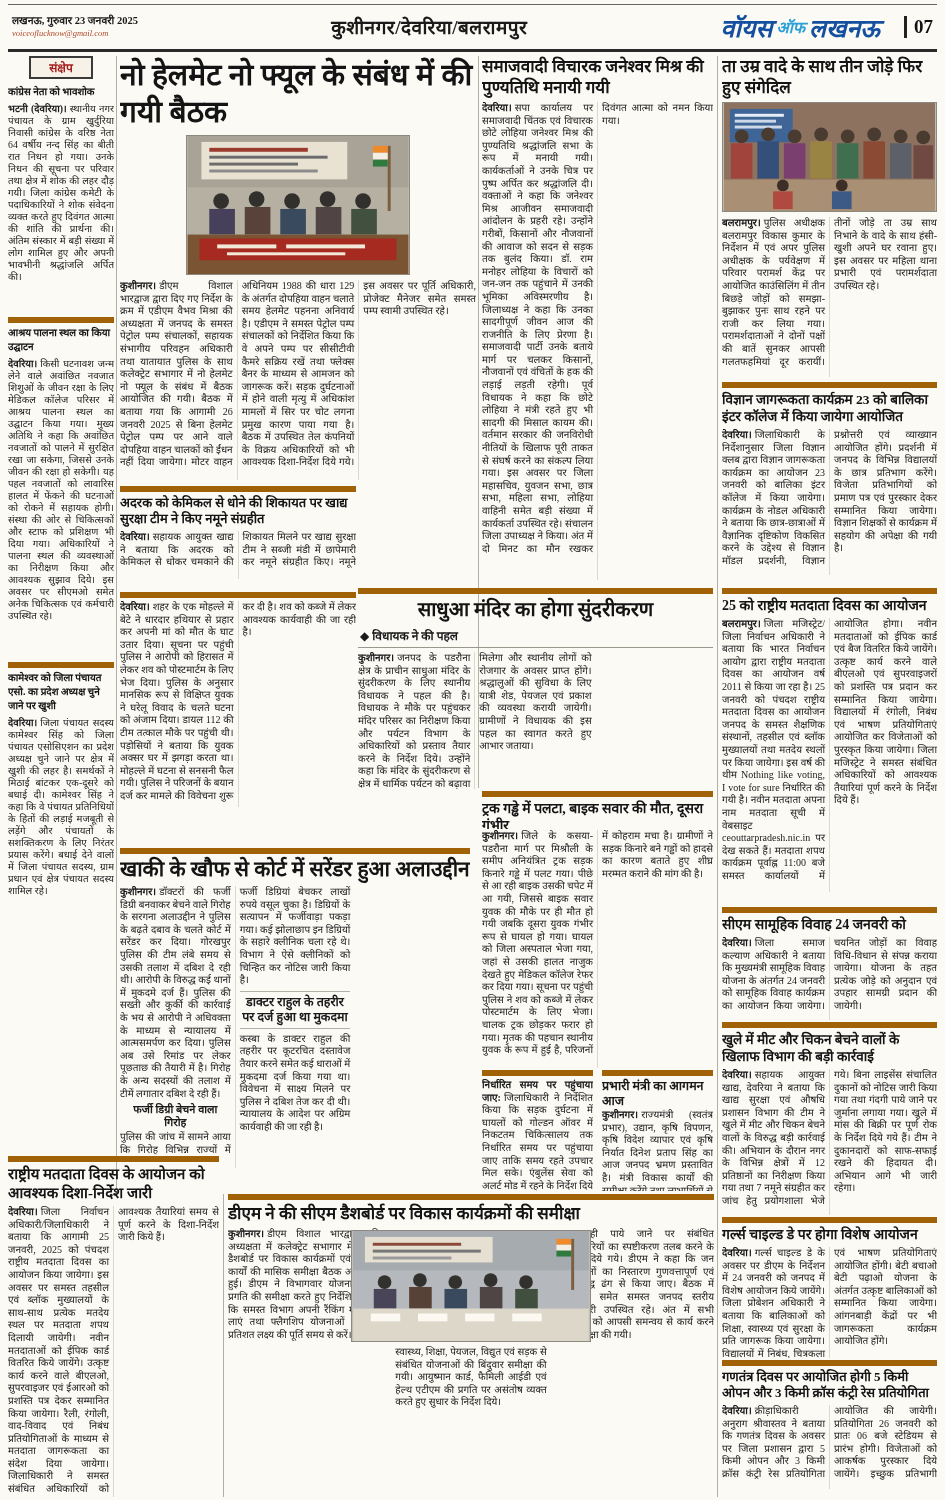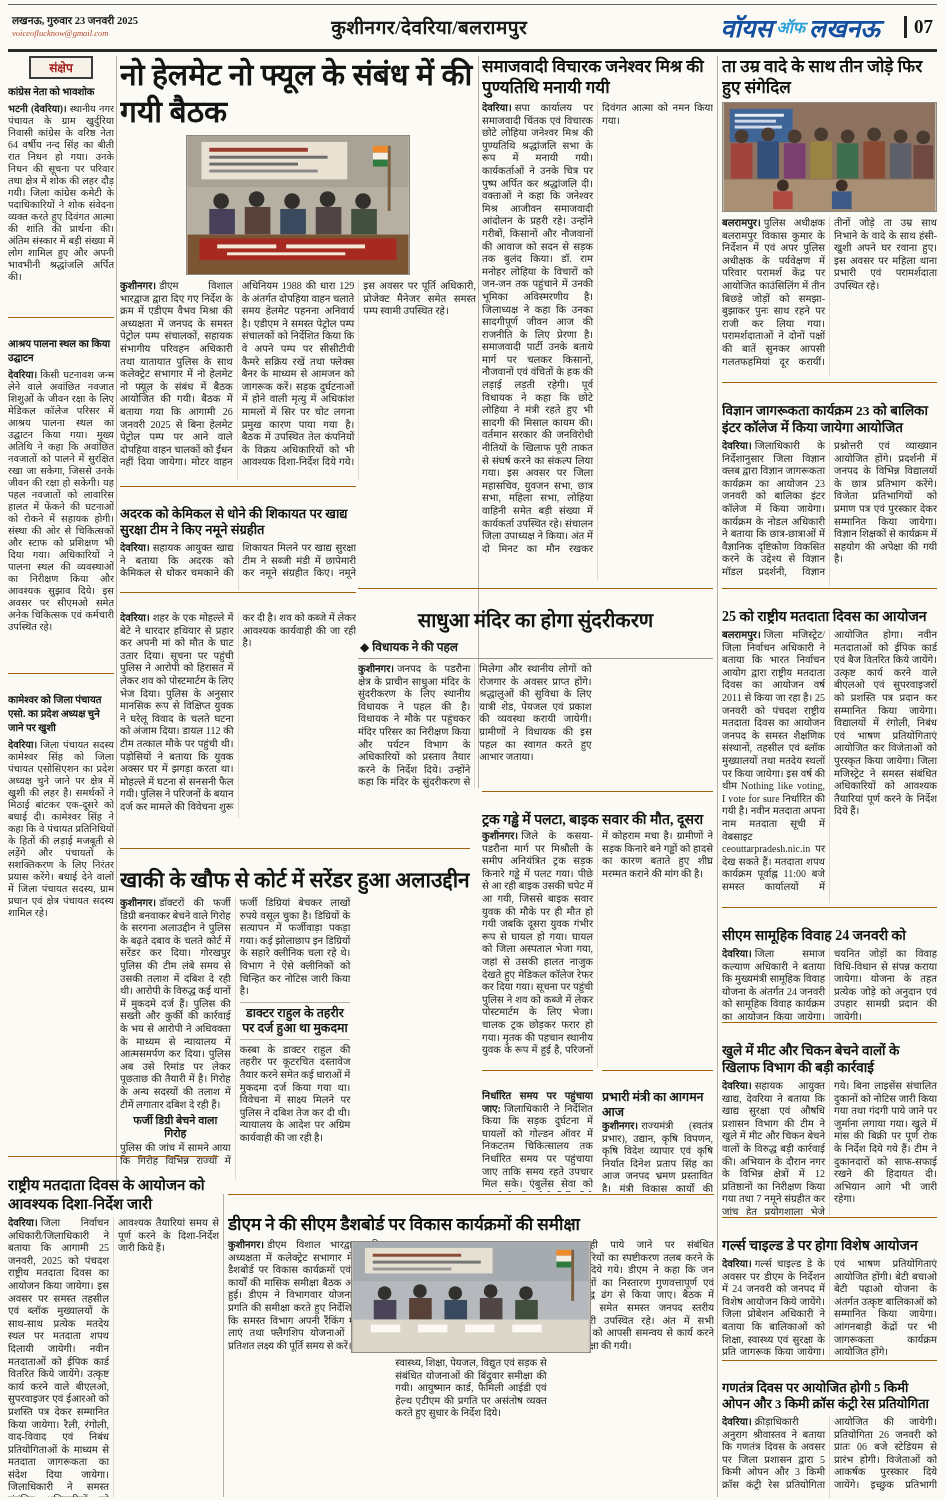--- a/index.html
+++ b/index.html
@@ -13,21 +13,21 @@
   .mh-left{font-size:10.5px;font-weight:bold;line-height:12px}
   .mh-left .email{font-size:8.5px;font-weight:normal;color:#b3492a;font-style:italic}
   .mh-center{font-size:19px;font-weight:bold;letter-spacing:.5px}
   .mh-right{display:flex;align-items:center}
   .mw1{font-size:25px;font-weight:bold;font-style:italic;color:#14509f}
   .mw2{font-size:16px;font-weight:bold;font-style:italic;color:#2da0d8;margin:12px 4px}
   .pgno{font-size:19px;font-weight:bold;color:#111;border-left:3px solid #222;
         padding-left:7px;margin-left:24px}
   
   .art{position:absolute;overflow:hidden}
-  .bt{border-top:1px solid #a16207;padding-top:19px}
+  .bt{border-top:6px solid #a16207;padding-top:3px}
   .art h1,.art h2,.art h3{margin-bottom:4px;color:#141414}
   .h30{font-size:30px;line-height:37px;font-weight:bold}
   .h21{font-size:21px;line-height:25px;font-weight:bold}
   .h20c{font-size:20px;line-height:25px;font-weight:bold;text-align:center}
   .h17{font-size:17px;line-height:21px;font-weight:bold}
   .h15{font-size:15px;line-height:18.5px;font-weight:bold}
   .h14{font-size:14px;line-height:17px;font-weight:bold}
   .h135{font-size:13.5px;line-height:17px;font-weight:bold}
   .h13{font-size:13px;line-height:16px;font-weight:bold}
   .h125{font-size:12.5px;line-height:15px;font-weight:bold}

